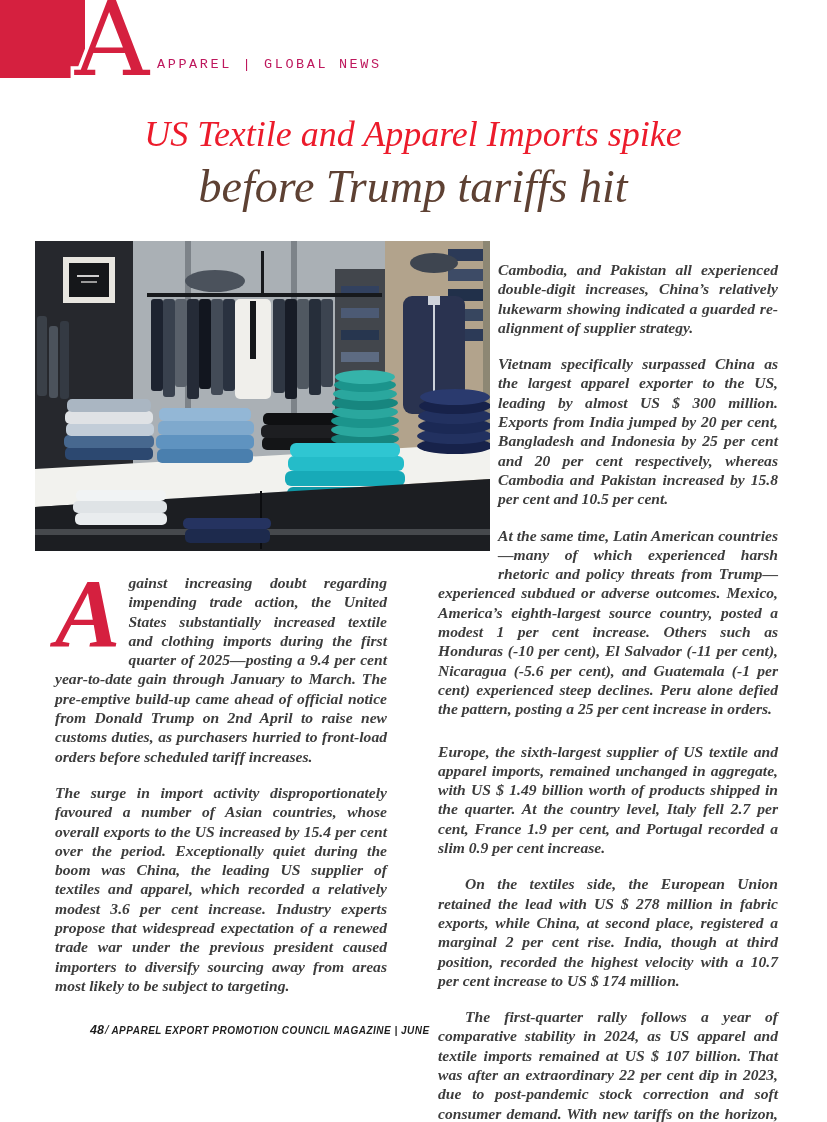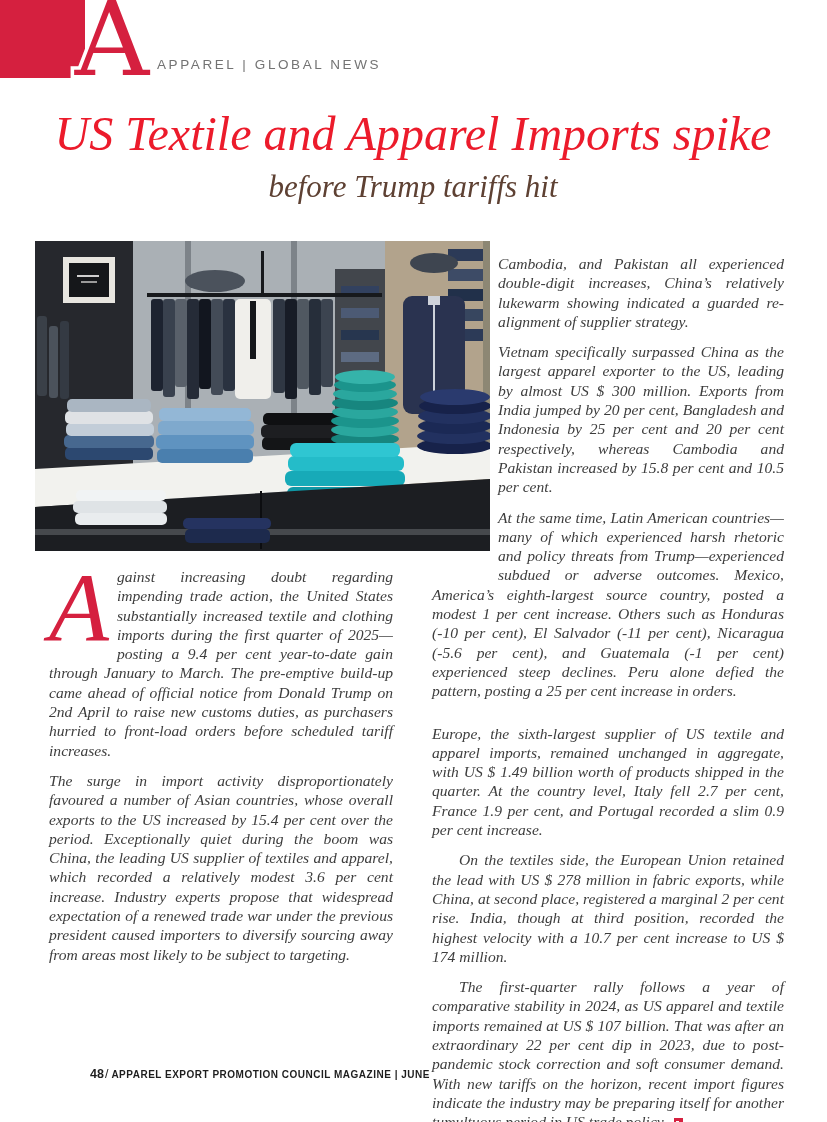--- a/index.html
+++ b/index.html
@@ -9,42 +9,43 @@
     margin: 0 auto;
     background: #ffffff;
     overflow: hidden;
     font-family: "Liberation Serif", serif;
   }
   
   .logo-svg { position: absolute; left: 0; top: 0; }
   .section-label {
     position: absolute; left: 157px; top: 57px;
     font-size: 13.5px; letter-spacing: 2.6px;
-    color: #737373; font-family: Liberation Sans, sans-serif;
+    color: #be185d; font-family: Liberation Mono, monospace;
     white-space: nowrap;
   }
   
   .headline {
     position: absolute; left: 30px; top: 106px; width: 766px;
     text-align: center; font-style: italic; font-family: "Liberation Serif", serif;
   }
-  .headline .l1 { font-size: 48px; line-height: 56px; color: var(--headline_red); white-space: nowrap; }
-  .headline .l2 { font-size: 31px; line-height: 50px; color: var(--headline_brown); white-space: nowrap; }
+  .headline .l1 { font-size: 36px; line-height: 56px; color: var(--headline_red); white-space: nowrap; }
+  .headline .l2 { font-size: 46px; line-height: 50px; color: var(--headline_brown); white-space: nowrap; }
   
   .photo {
     position: absolute; left: 35px; top: 241px;
     width: 455px; height: 310px;
   }
   
   .col { font-style: italic; }
   .col p, .col .body-p {
-    margin: 11px;
+    margin: 17px;
     font-size: 15.6px; line-height: 19.3px;
     text-align: justify;
     color: var(--body_text);
+    font-weight: bold;
   }
   .col-left  { position: absolute; left: 38px;  top: 556px; width: 366px; }
   .col-right { position: absolute; left: 421px; top: 243px; width: 374px; }
   .wrap-spacer { float: left; width: 77px; height: 338px; }
   .dropcap {
     float: left;
     font-size: 98px; line-height: 76px;
     color: var(--brand_red);
     font-style: italic;
     margin: 2px 8px 0 0;
@@ -61,24 +62,25 @@
     vertical-align: baseline;
   }
   .endmark::after {
     content: "";
     position: absolute; left: 2px; top: 3px;
     width: 3px; height: 3px;
     background: #ffffff;
   }
   
   .footer {
-    position: absolute; left: 90px; top: 1064px;
+    position: absolute; left: 90px; top: 1020px;
     font-family: "Liberation Sans", sans-serif;
     color: var(--footer_text);
     white-space: nowrap;
+    font-style: italic;
   }
   .footer .num  { font-size: 12.5px; font-weight: bold; }
   .footer .sep  { font-size: 12.5px; font-weight: normal; padding: 0 3px 0 1px; }
   .footer .rest { font-size: 10px; font-weight: bold; letter-spacing: 0.5px; }
 </style>
 </head>
 <body>
 
 <div class="page">
 

